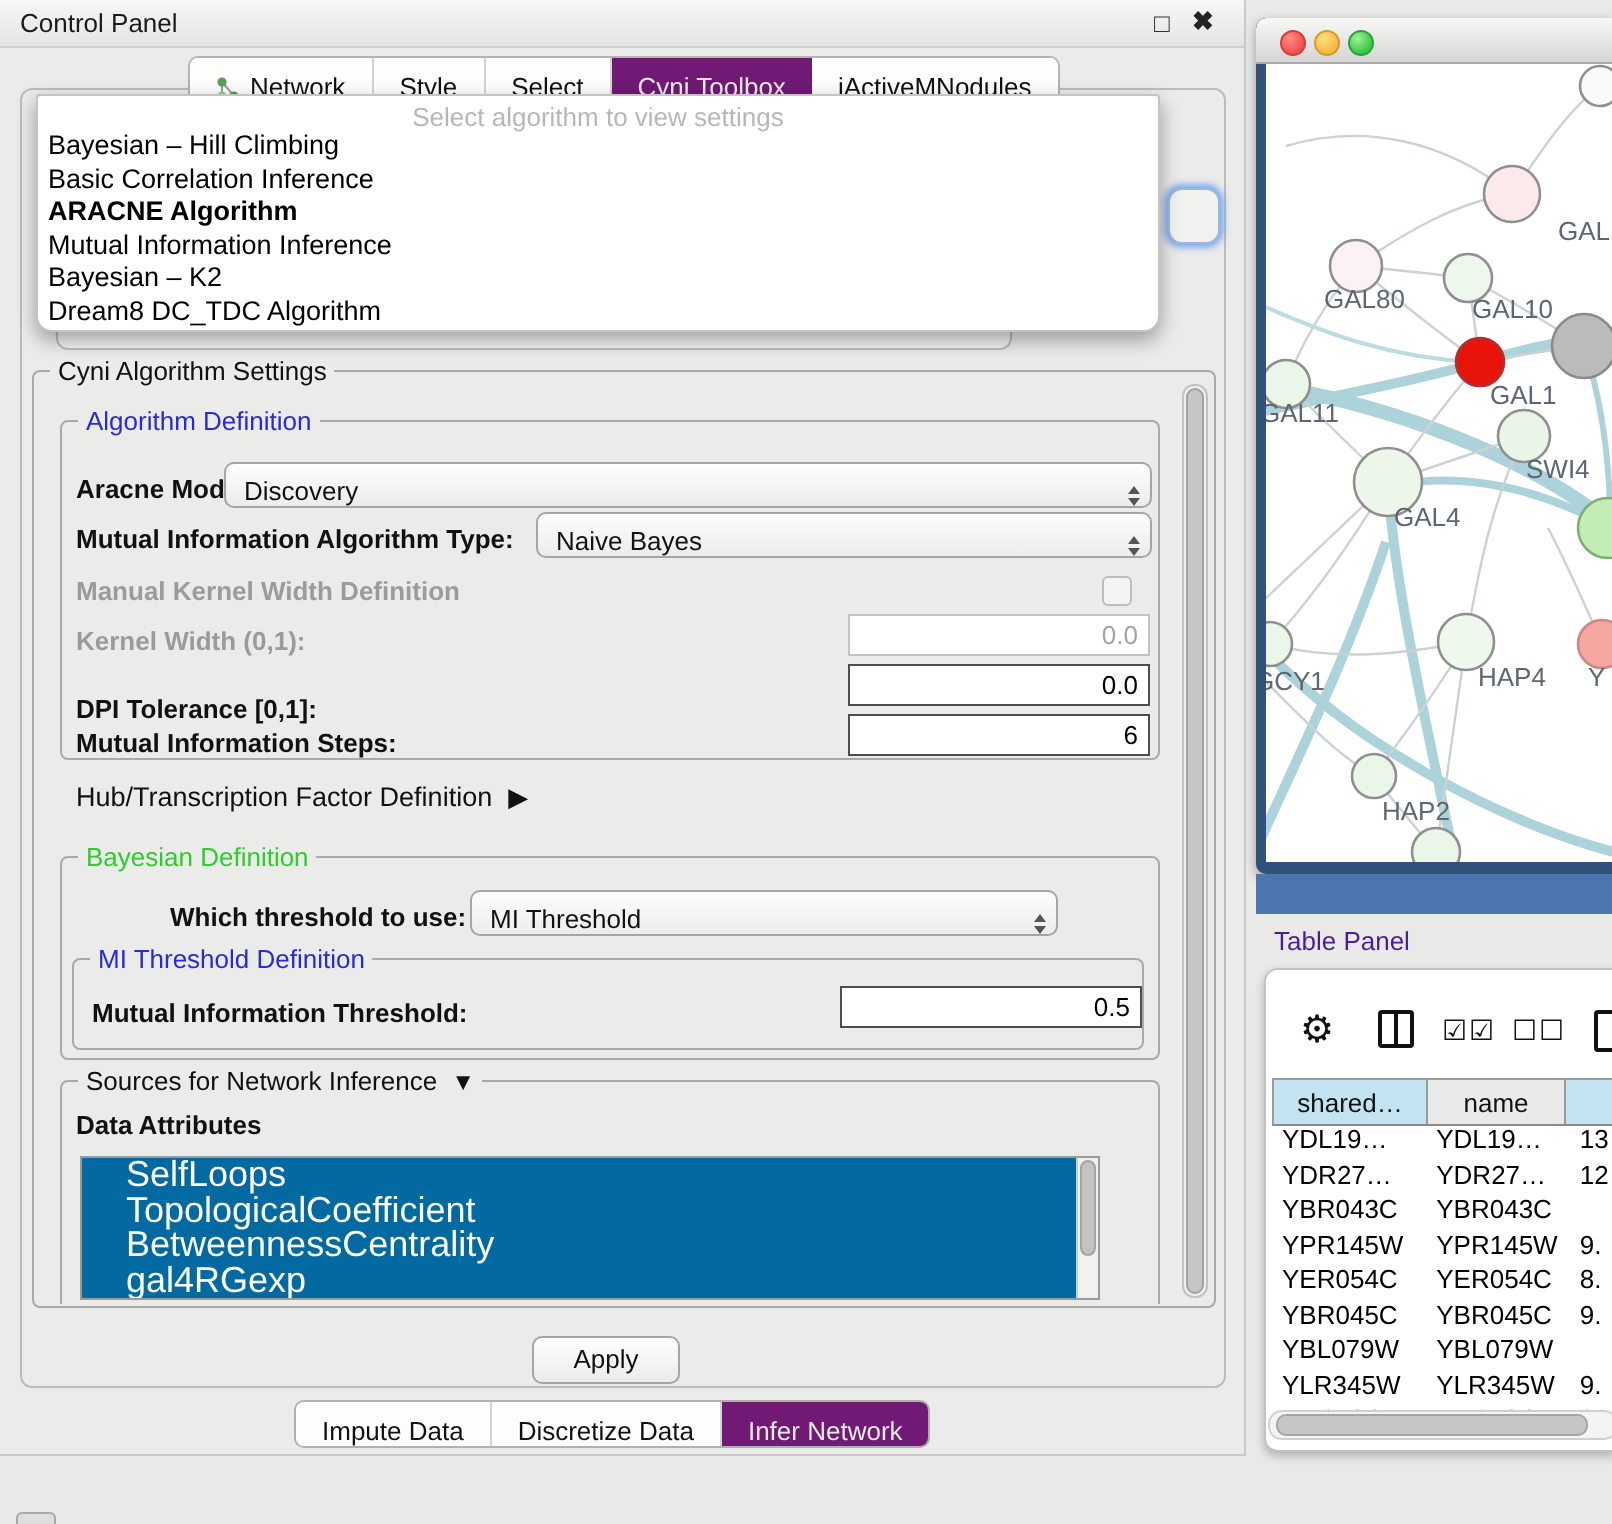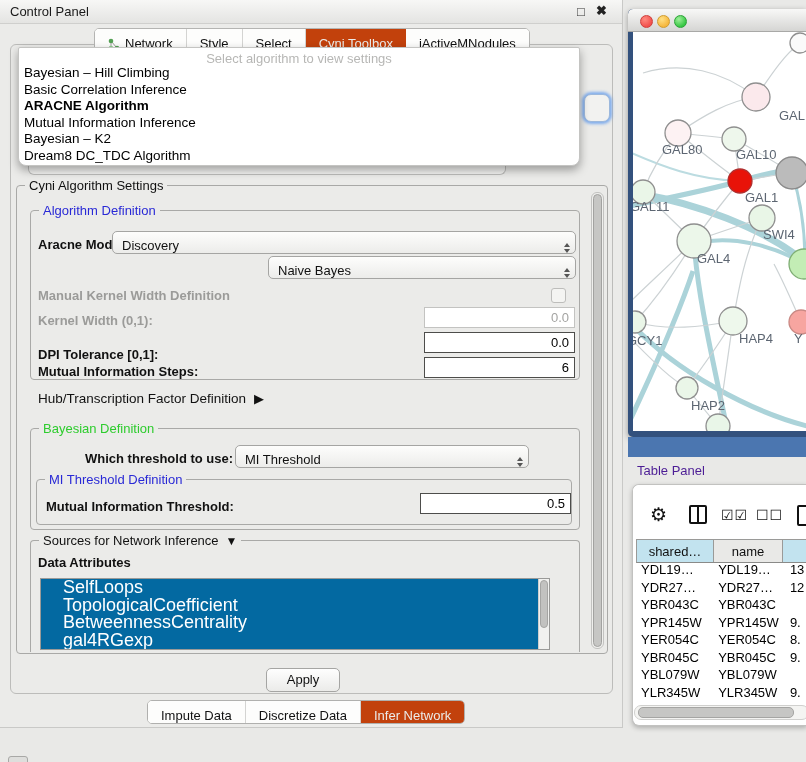--- a/index.html
+++ b/index.html
@@ -14,21 +14,21 @@
   .cp-float{left:577px;top:4px;font-size:13px;color:#333;cursor:default}
   .cp-close{left:596px;top:3px;font-size:13px;font-weight:bold;color:#222;cursor:default}
 
   
   .cp-content{left:10px;top:44px;width:601px;height:648px;background:#ebebe9;border:1px solid #bcbcba;border-radius:6px}
 
   
   .cp-tabs{left:94px;top:28px;height:22px;display:flex;background:#fff;border:1px solid #b4b4b2;border-radius:5px;overflow:hidden;z-index:5}
   .tab{display:flex;align-items:flex-end;gap:5px;padding:0 13px;font-size:13px;color:#111;border-right:1px solid #d4d4d2;background:#fdfdfc;white-space:nowrap}
   .tab:last-child{border-right:none}
-  .tab.sel{background:#c2410c;color:#ebebe9;border-right:none}
+  .tab.sel{background:#701a75;color:#ebebe9;border-right:none}
   .tabicon svg{display:block}
 
   
   .algo-overlay{left:18px;top:47px;width:560px;height:117px;background:#fff;border:1px solid #c4c4c2;
       border-radius:2px 2px 8px 8px;box-shadow:0 4px 10px rgba(0,0,0,.35);z-index:50;overflow:hidden}
   .algo-prompt{text-align:center;color:#b7b7b5;font-size:13px;padding-top:3px;height:14px}
   .algo-opt{height:16.6px;line-height:16.6px;padding-left:5px;font-size:13.5px;color:#000;white-space:nowrap}
   .algo-opt.bold{font-weight:bold}
 
   
@@ -170,20 +170,21 @@
     <span class="gtitle t-blue">Algorithm Definition</span>
   </div>
   <span class="abs lbl" style="left:38px;top:237px">Aracne Mode:</span>
   <div class="abs combo" style="left:112px;top:231px;width:462px;height:21px">
     <span class="ctext">Discovery</span>
     <span class="arrows">
         <span class="arr-up"></span>
         <span class="arr-dn"></span>
       </span>
   </div>
+  <span class="abs lbl" style="left:38px;top:262px">Mutual Information Algorithm Type:</span>
   <div class="abs combo" style="left:268px;top:256px;width:306px;height:21px">
     <span class="ctext">Naive Bayes</span>
     <span class="arrows">
         <span class="arr-up"></span>
         <span class="arr-dn"></span>
       </span>
   </div>
   <span class="abs lbl dis" style="left:38px;top:288px">Manual Kernel Width Definition</span>
   <div class="abs checkbox" style="left:551px;top:288px"></div>
   <span class="abs lbl dis" style="left:38px;top:313px">Kernel Width (0,1):</span>

